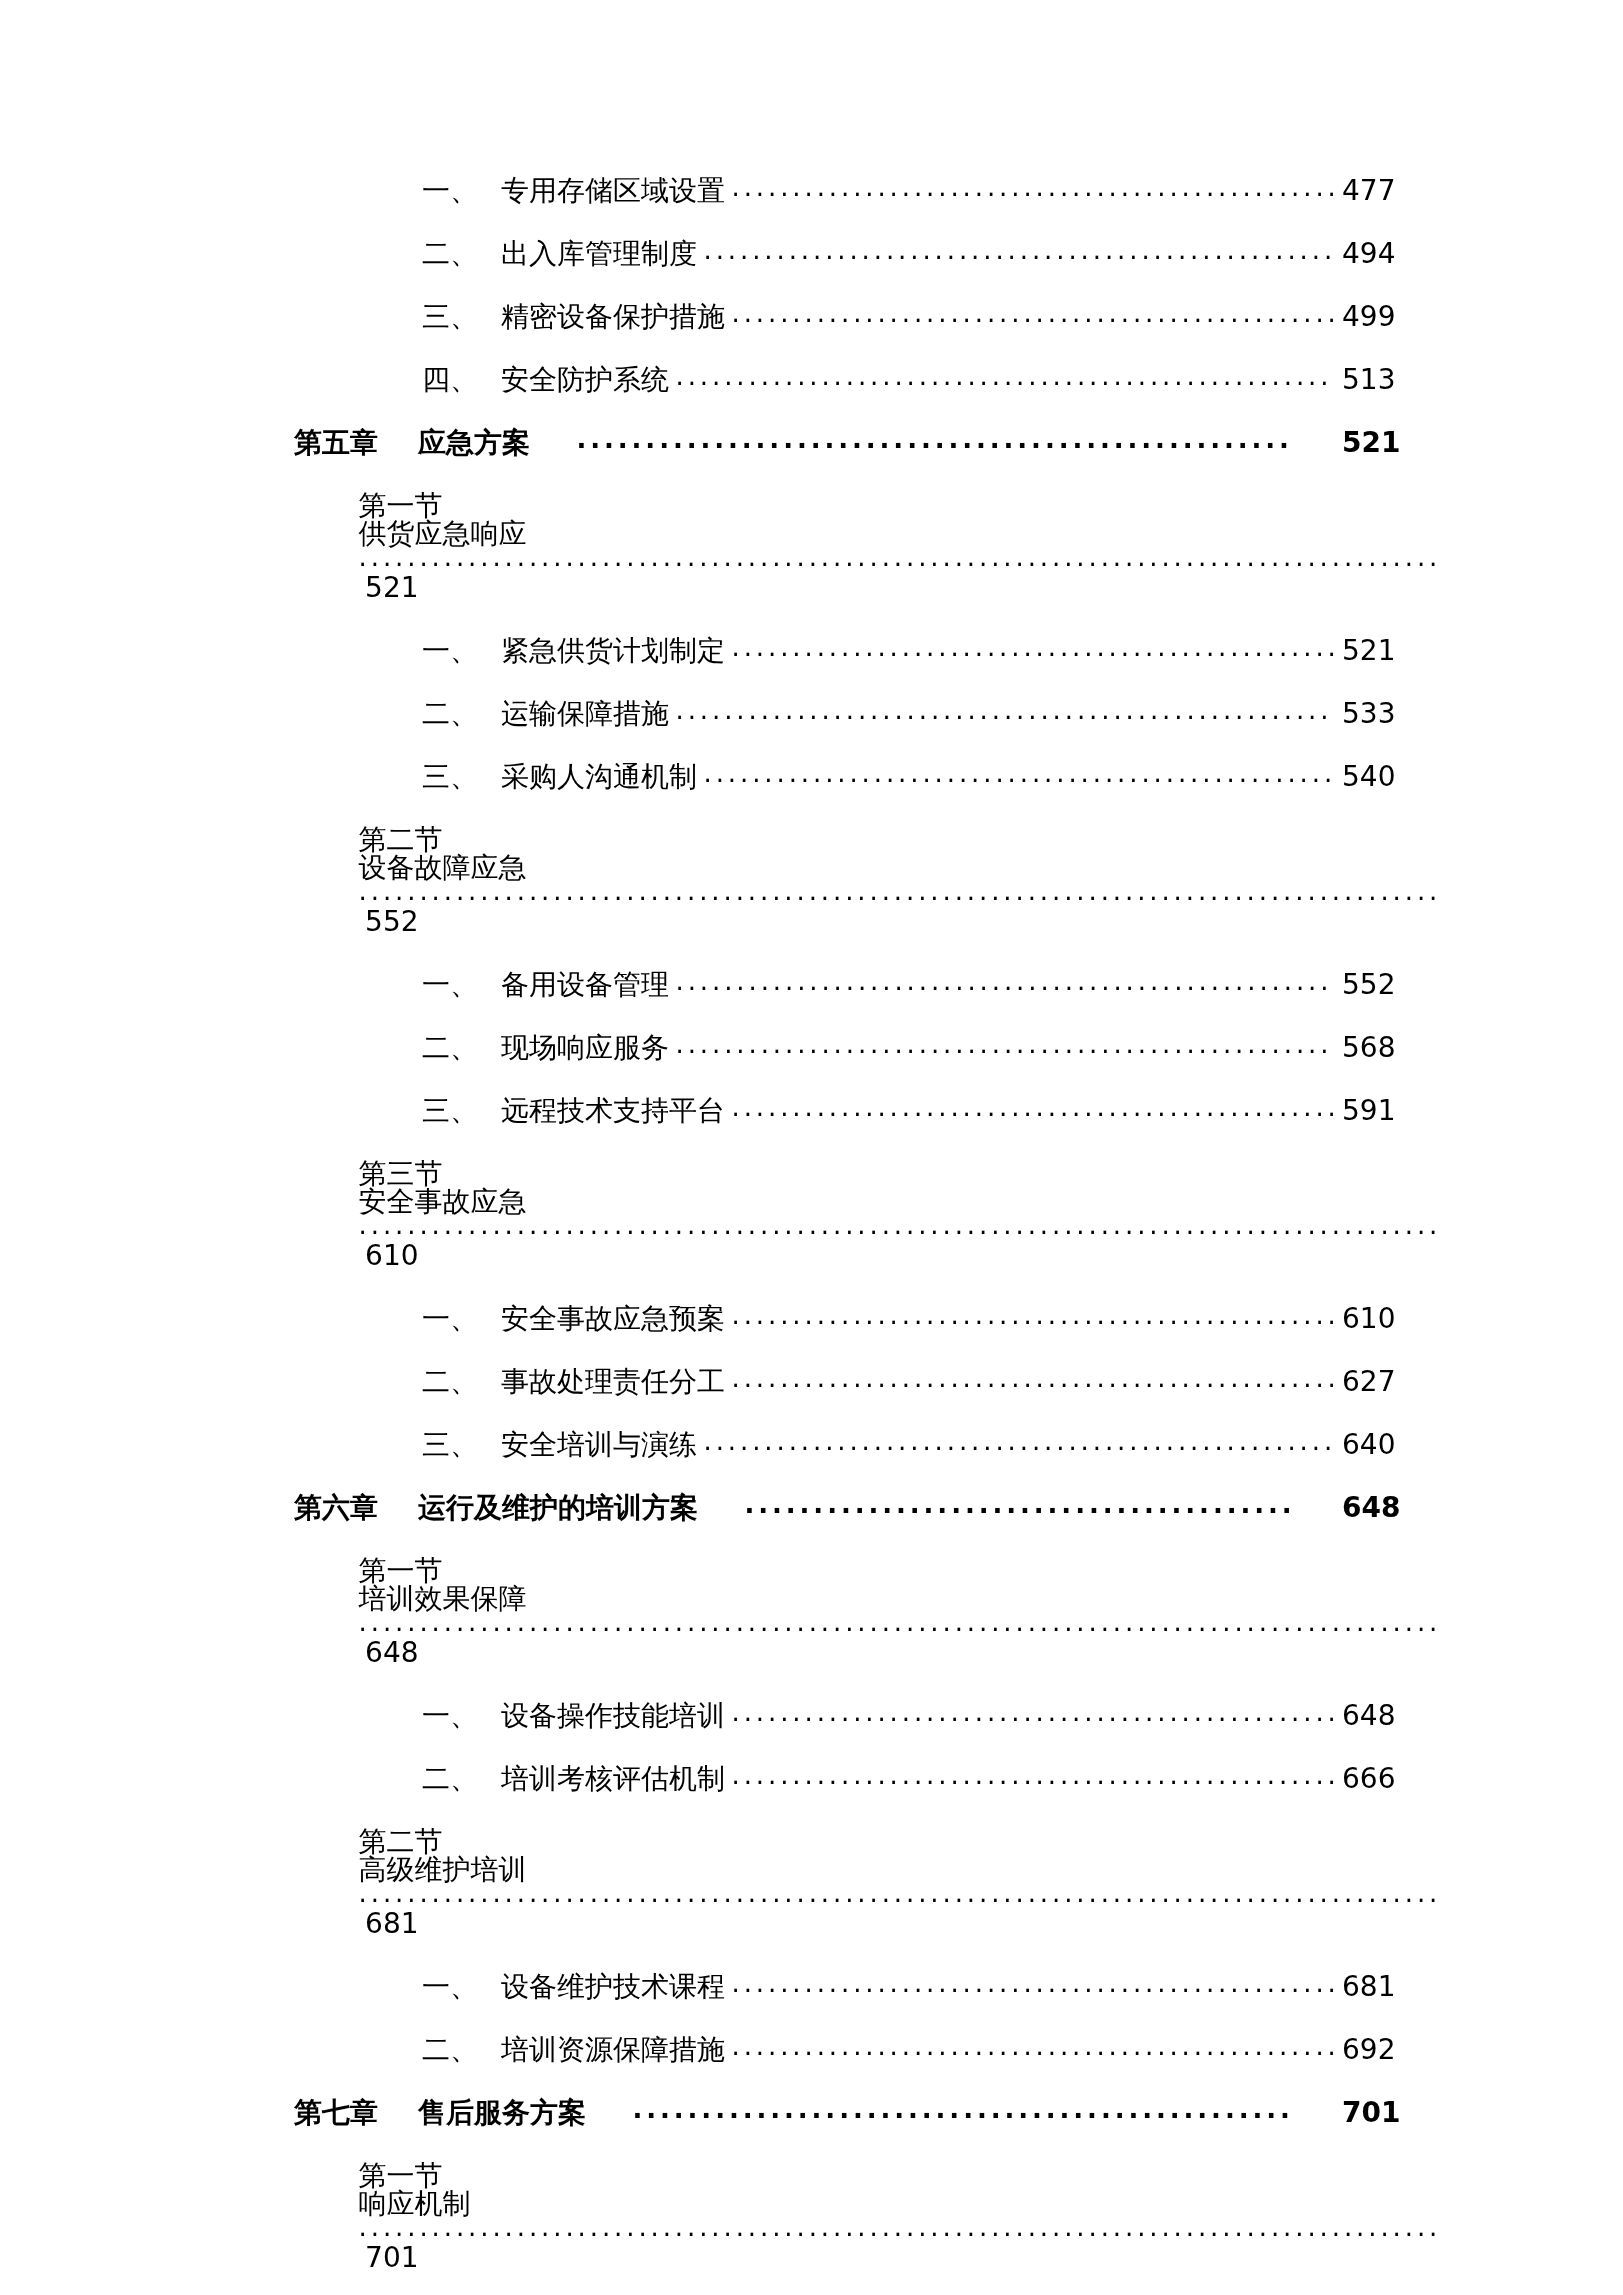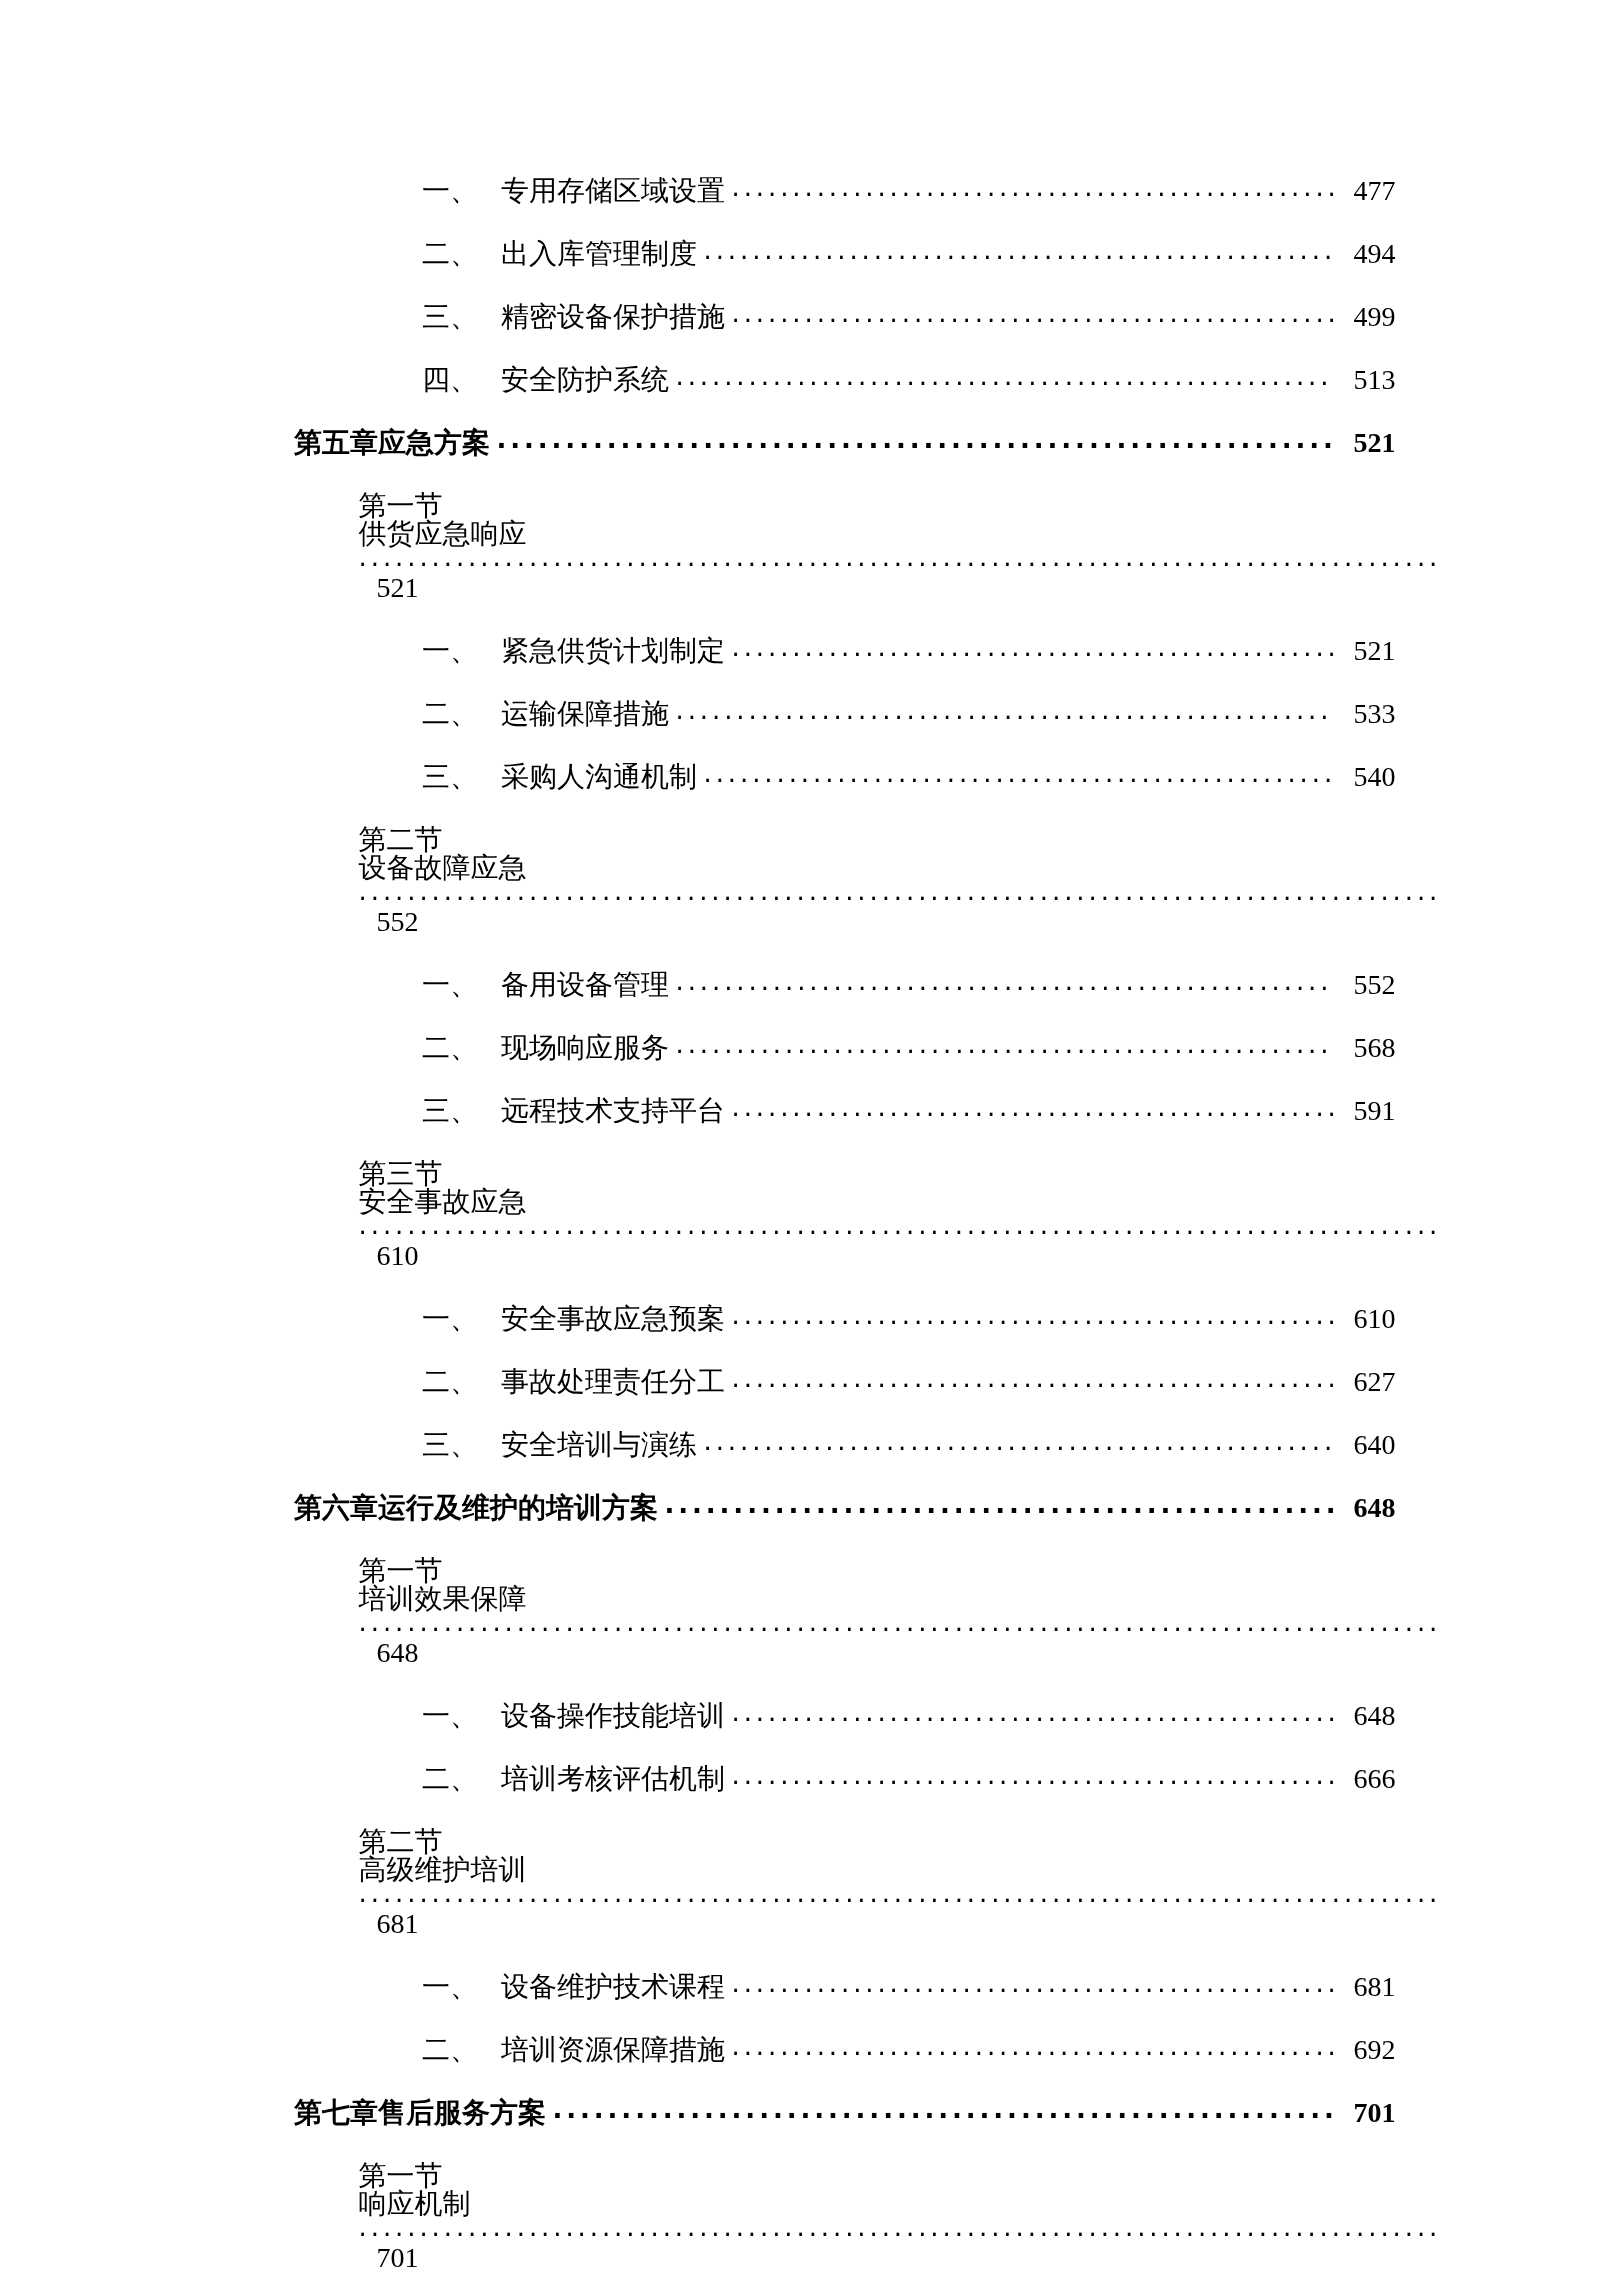--- a/index.html
+++ b/index.html
@@ -30,20 +30,21 @@
     font-size: 27.5px;
     line-height: 1.0;
     margin-bottom: 35px;
     white-space: nowrap;
   }
   
   .lvl-chapter {
     font-weight: bold;
     padding-left: 0px;
     font-size: 28px;
+    gap: 40px;
   }
   .lvl-section {
     font-weight: normal;
     padding-left: 62px;
     font-size: 28px;
     flex-direction: column;
   }
   .lvl-item {
     font-weight: normal;
     padding-left: 128px;
@@ -65,25 +66,24 @@
     white-space: nowrap;
     margin: 0 2.6px;
     position: relative;
     top: -3.9px;
     letter-spacing: 3.9px;
     font-size: 26px;
     color: #000;
   }
   .entry-page {
     flex: 0 0 auto;
-    text-align: center;
+    text-align: left;
     min-width: 65px;
     padding-left: 6.5px;
     font-size: 28px;
-    font-family: Liberation Serif, serif;
   }
 </style>
 </head>
 <body>
 
 <div class="page">
   <div class="toc" id="toc-root">
       <div class="toc-entry lvl-item">
         <span class="entry-num">一、</span>
         <span class="entry-title">专用存储区域设置</span>

